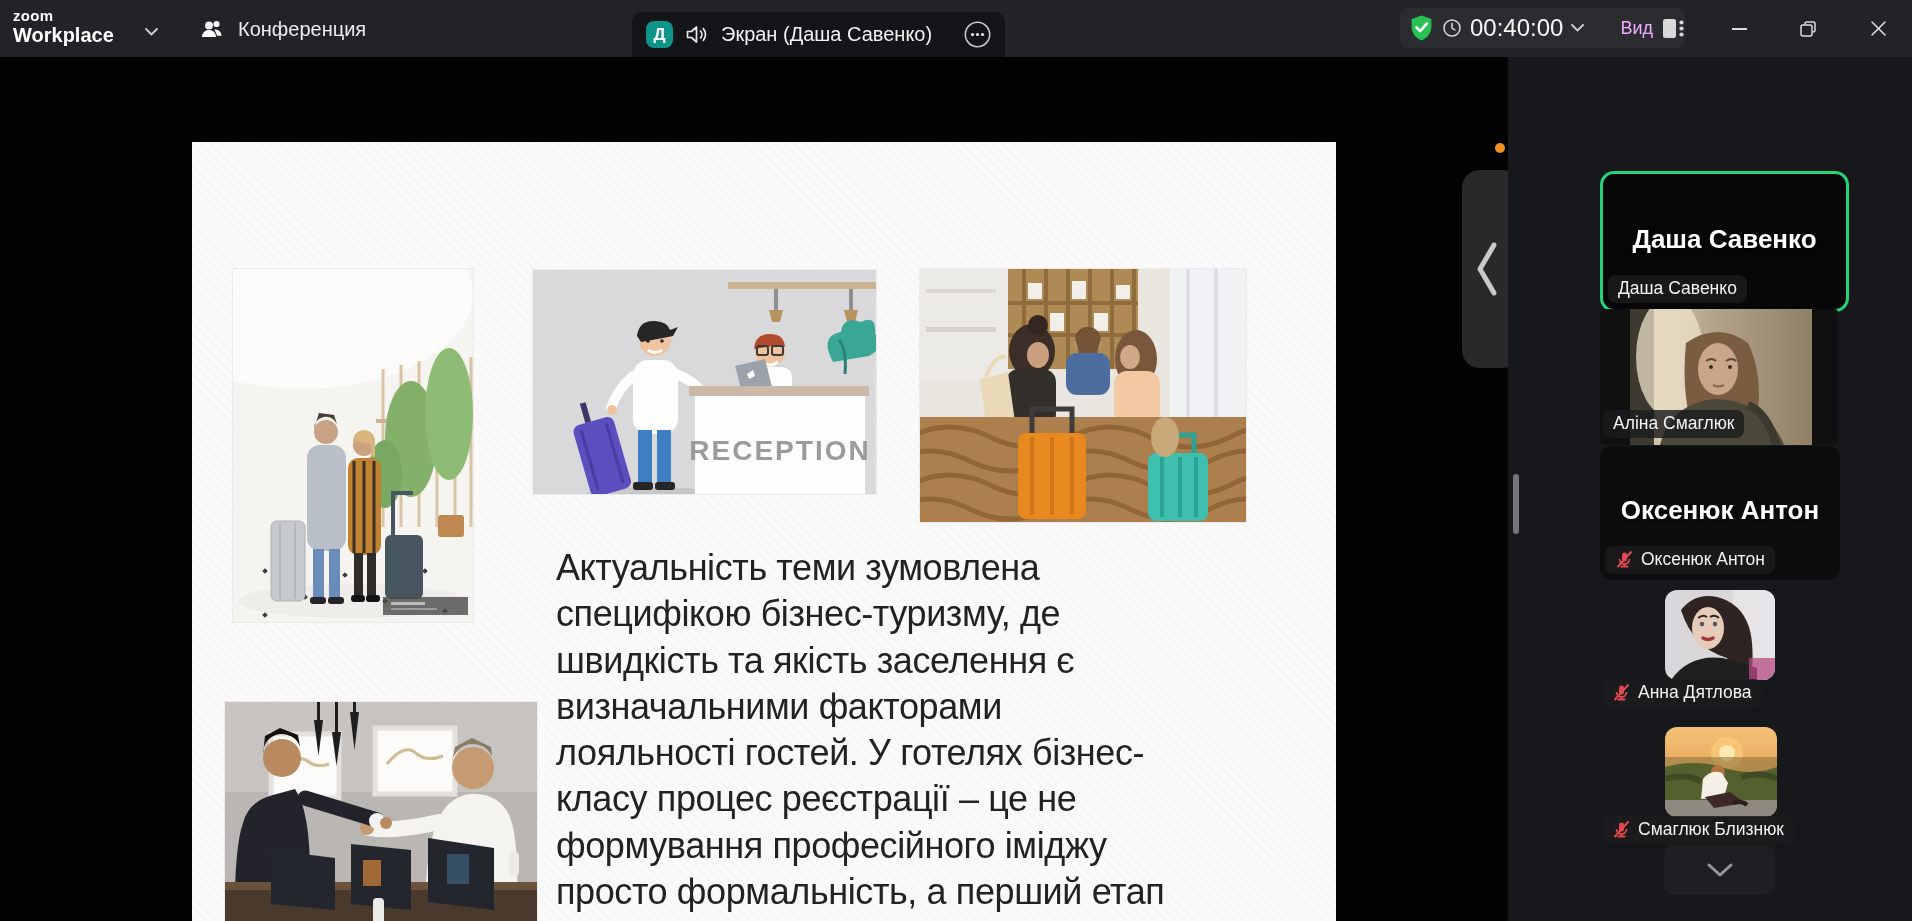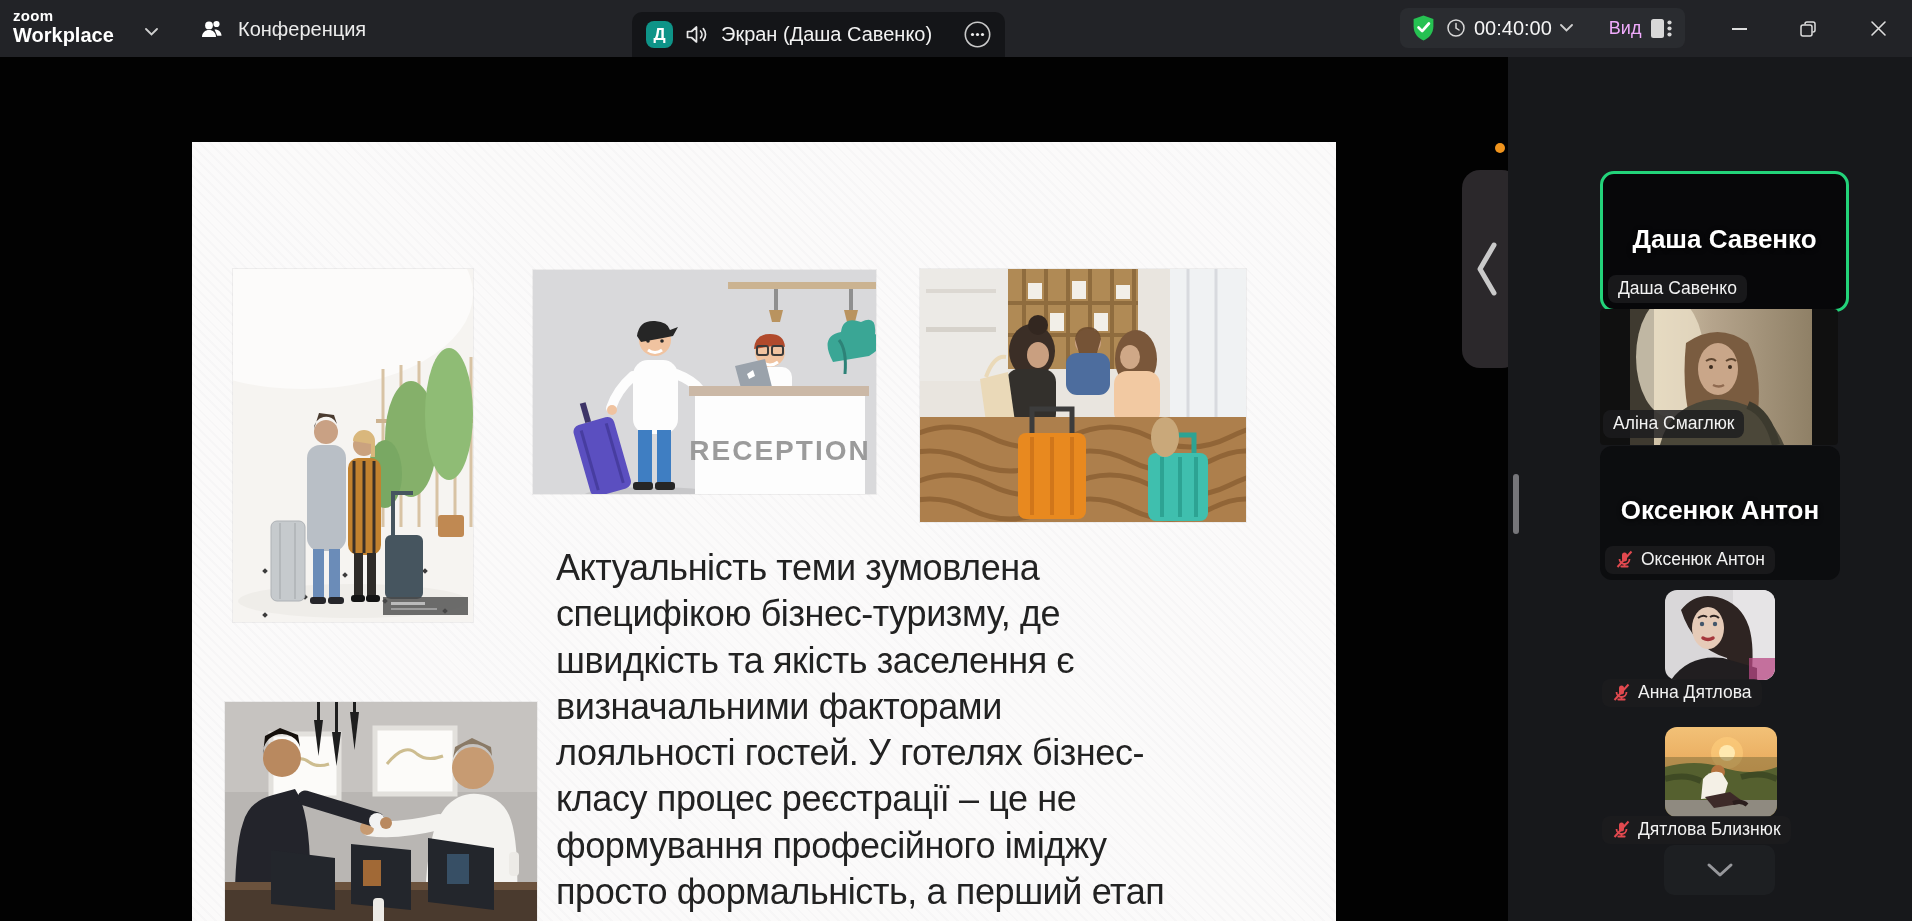--- a/index.html
+++ b/index.html
@@ -99,21 +99,21 @@
         <svg width="27" height="30" viewBox="0 0 30 32">
           <path d="M15 2l11 4v8c0 8-5 13.2-11 16C9 27.2 4 22 4 14V6z" fill="#26c152"></path>
           <path d="M9.5 15.5l4 4 7.5-8.5" stroke="#fff" stroke-width="3" fill="none" stroke-linecap="round" stroke-linejoin="round"></path>
         </svg>
       </div>
       <div class="bar-btn" style="gap:8px;">
         <svg width="20" height="20" viewBox="0 0 20 20">
           <circle cx="10" cy="10" r="8" fill="none" stroke="#d8d8d8" stroke-width="1.5"></circle>
           <path d="M10 5.5V10l3 2" stroke="#d8d8d8" stroke-width="1.5" fill="none" stroke-linecap="round"></path>
         </svg>
-        <span class="bar-label" style="font-size:20px;color:#f5f5f5;">00:40:00</span>
+        <span class="bar-label" style="font-size:24px;color:#f5f5f5;">00:40:00</span>
         <svg width="13" height="8" viewBox="0 0 13 8">
             <path d="M1 1l5.5 5.5L12 1" stroke="#cfcfcf" stroke-width="1.8" fill="none" stroke-linecap="round"></path>
           </svg>
       </div>
       <div class="bar-btn" style="margin-left:36px;gap:10px;">
         <span class="bar-label" style="font-size:18px;color:#f0abfc;">Вид</span>
         <svg width="22" height="19" viewBox="0 0 22 19">
           <rect x="0" y="0" width="13" height="19" rx="2.5" fill="#d8d8d8"></rect>
           <circle cx="18.5" cy="3.5" r="2.1" fill="#d8d8d8"></circle>
             <circle cx="18.5" cy="9.5" r="2.1" fill="#d8d8d8"></circle>
@@ -475,21 +475,21 @@
       </svg>
     </div>
     <div class="name-pill" style="left:94px;top:759px;">
       <svg width="19" height="19" viewBox="0 0 19 19">
         <rect x="7" y="2.5" width="5" height="9" rx="2.5" fill="#e2494f"></rect>
         <path d="M4.5 9a5 5 0 0 0 10 0" fill="none" stroke="#e2494f" stroke-width="1.8"></path>
         <line x1="9.5" y1="14" x2="9.5" y2="16.2" stroke="#e2494f" stroke-width="1.8"></line>
         <line x1="6.3" y1="16.5" x2="12.7" y2="16.5" stroke="#e2494f" stroke-width="1.8" stroke-linecap="round"></line>
         <line x1="2.5" y1="17" x2="16.5" y2="1.5" stroke="#e2494f" stroke-width="2"></line>
       </svg>
-      <span>Дятлова Близнюк</span>
+      <span>Смаглюк Близнюк</span>
     </div>
 
     <div class="abs more-btn">
       <svg width="34" height="17" viewBox="0 0 34 17">
         <path d="M6 3l11 10L28 3" stroke="#97989c" stroke-width="3" fill="none" stroke-linecap="round" stroke-linejoin="round"></path>
       </svg>
     </div>
   </div>
 
 </div>

